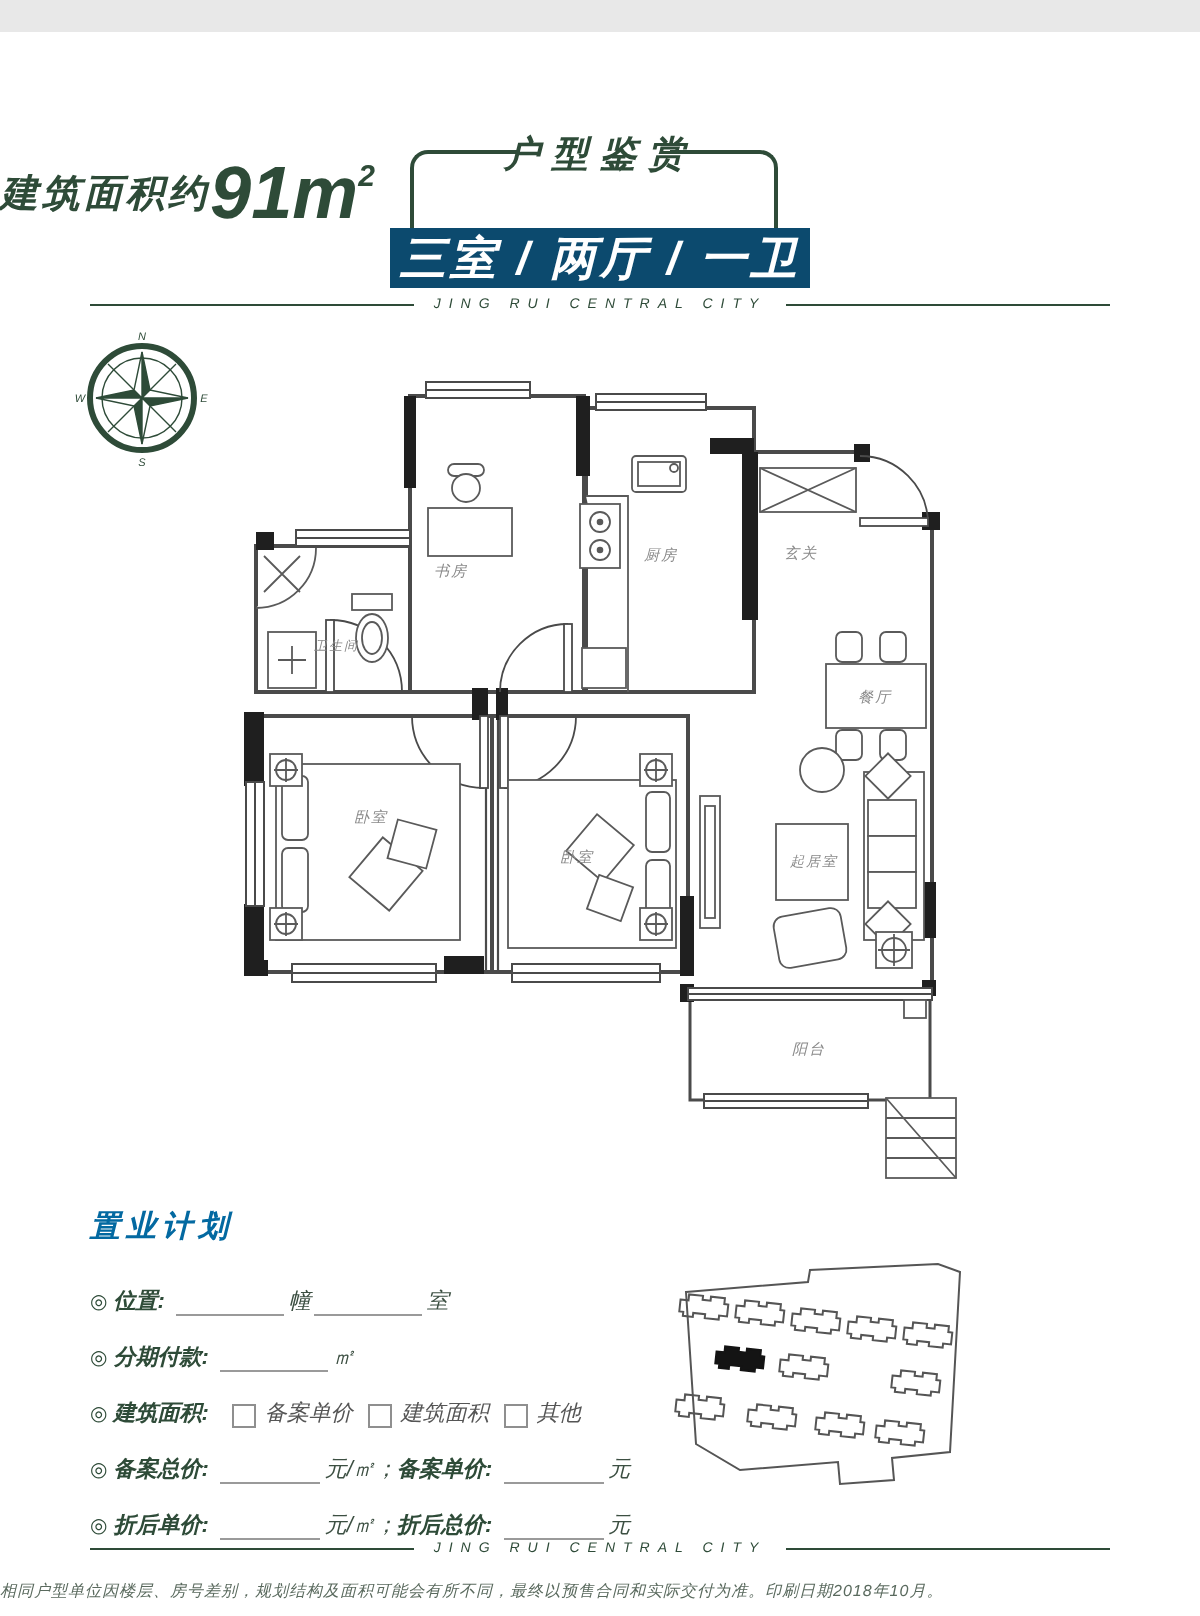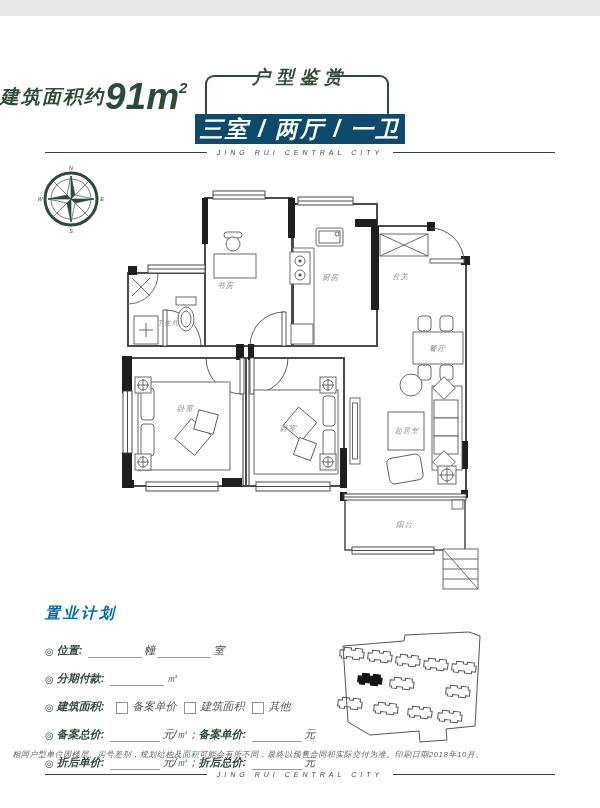--- a/index.html
+++ b/index.html
@@ -31,21 +31,21 @@
   .form-title{font-size:15px;font-weight:bold;letter-spacing:3px;color:#0369a1;}
   .frow{margin-top:13px;font-size:11px;color:#3c4f42;display:flex;align-items:flex-end;flex-wrap:nowrap;white-space:nowrap;}
   .frow .bullet{color:#2e4b38;font-size:10px;margin-right:3px;line-height:12px;}
   .frow .flabel{font-weight:bold;color:#2e4b38;margin-right:4px;}
   .ul{display:inline-block;width:54px;border-bottom:1px solid #9a9a9a;height:11px;margin:0 2px;}
   .ul.sm{width:50px;}
   .cbx{display:inline-block;width:10px;height:10px;border:1px solid #8f8f8f;margin:0 4px 0 8px;background:#fff;}
   .opt{color:#555;}
   .unit{color:#3c4f42;}
   
-  .disclaimer{position:absolute;top:733px;left:0;width:496px;text-align:center;
+  .disclaimer{position:absolute;top:774px;left:0;width:496px;
               font-size:8px;color:#5a6a5e;letter-spacing:0.5px;}
   text{font-family:"Liberation Sans","DejaVu Sans",sans-serif;}
 </style>
 </head>
 <body>
 
 <div class="page">
 
   <div class="frame-left"></div>
   <div class="frame-right"></div>

